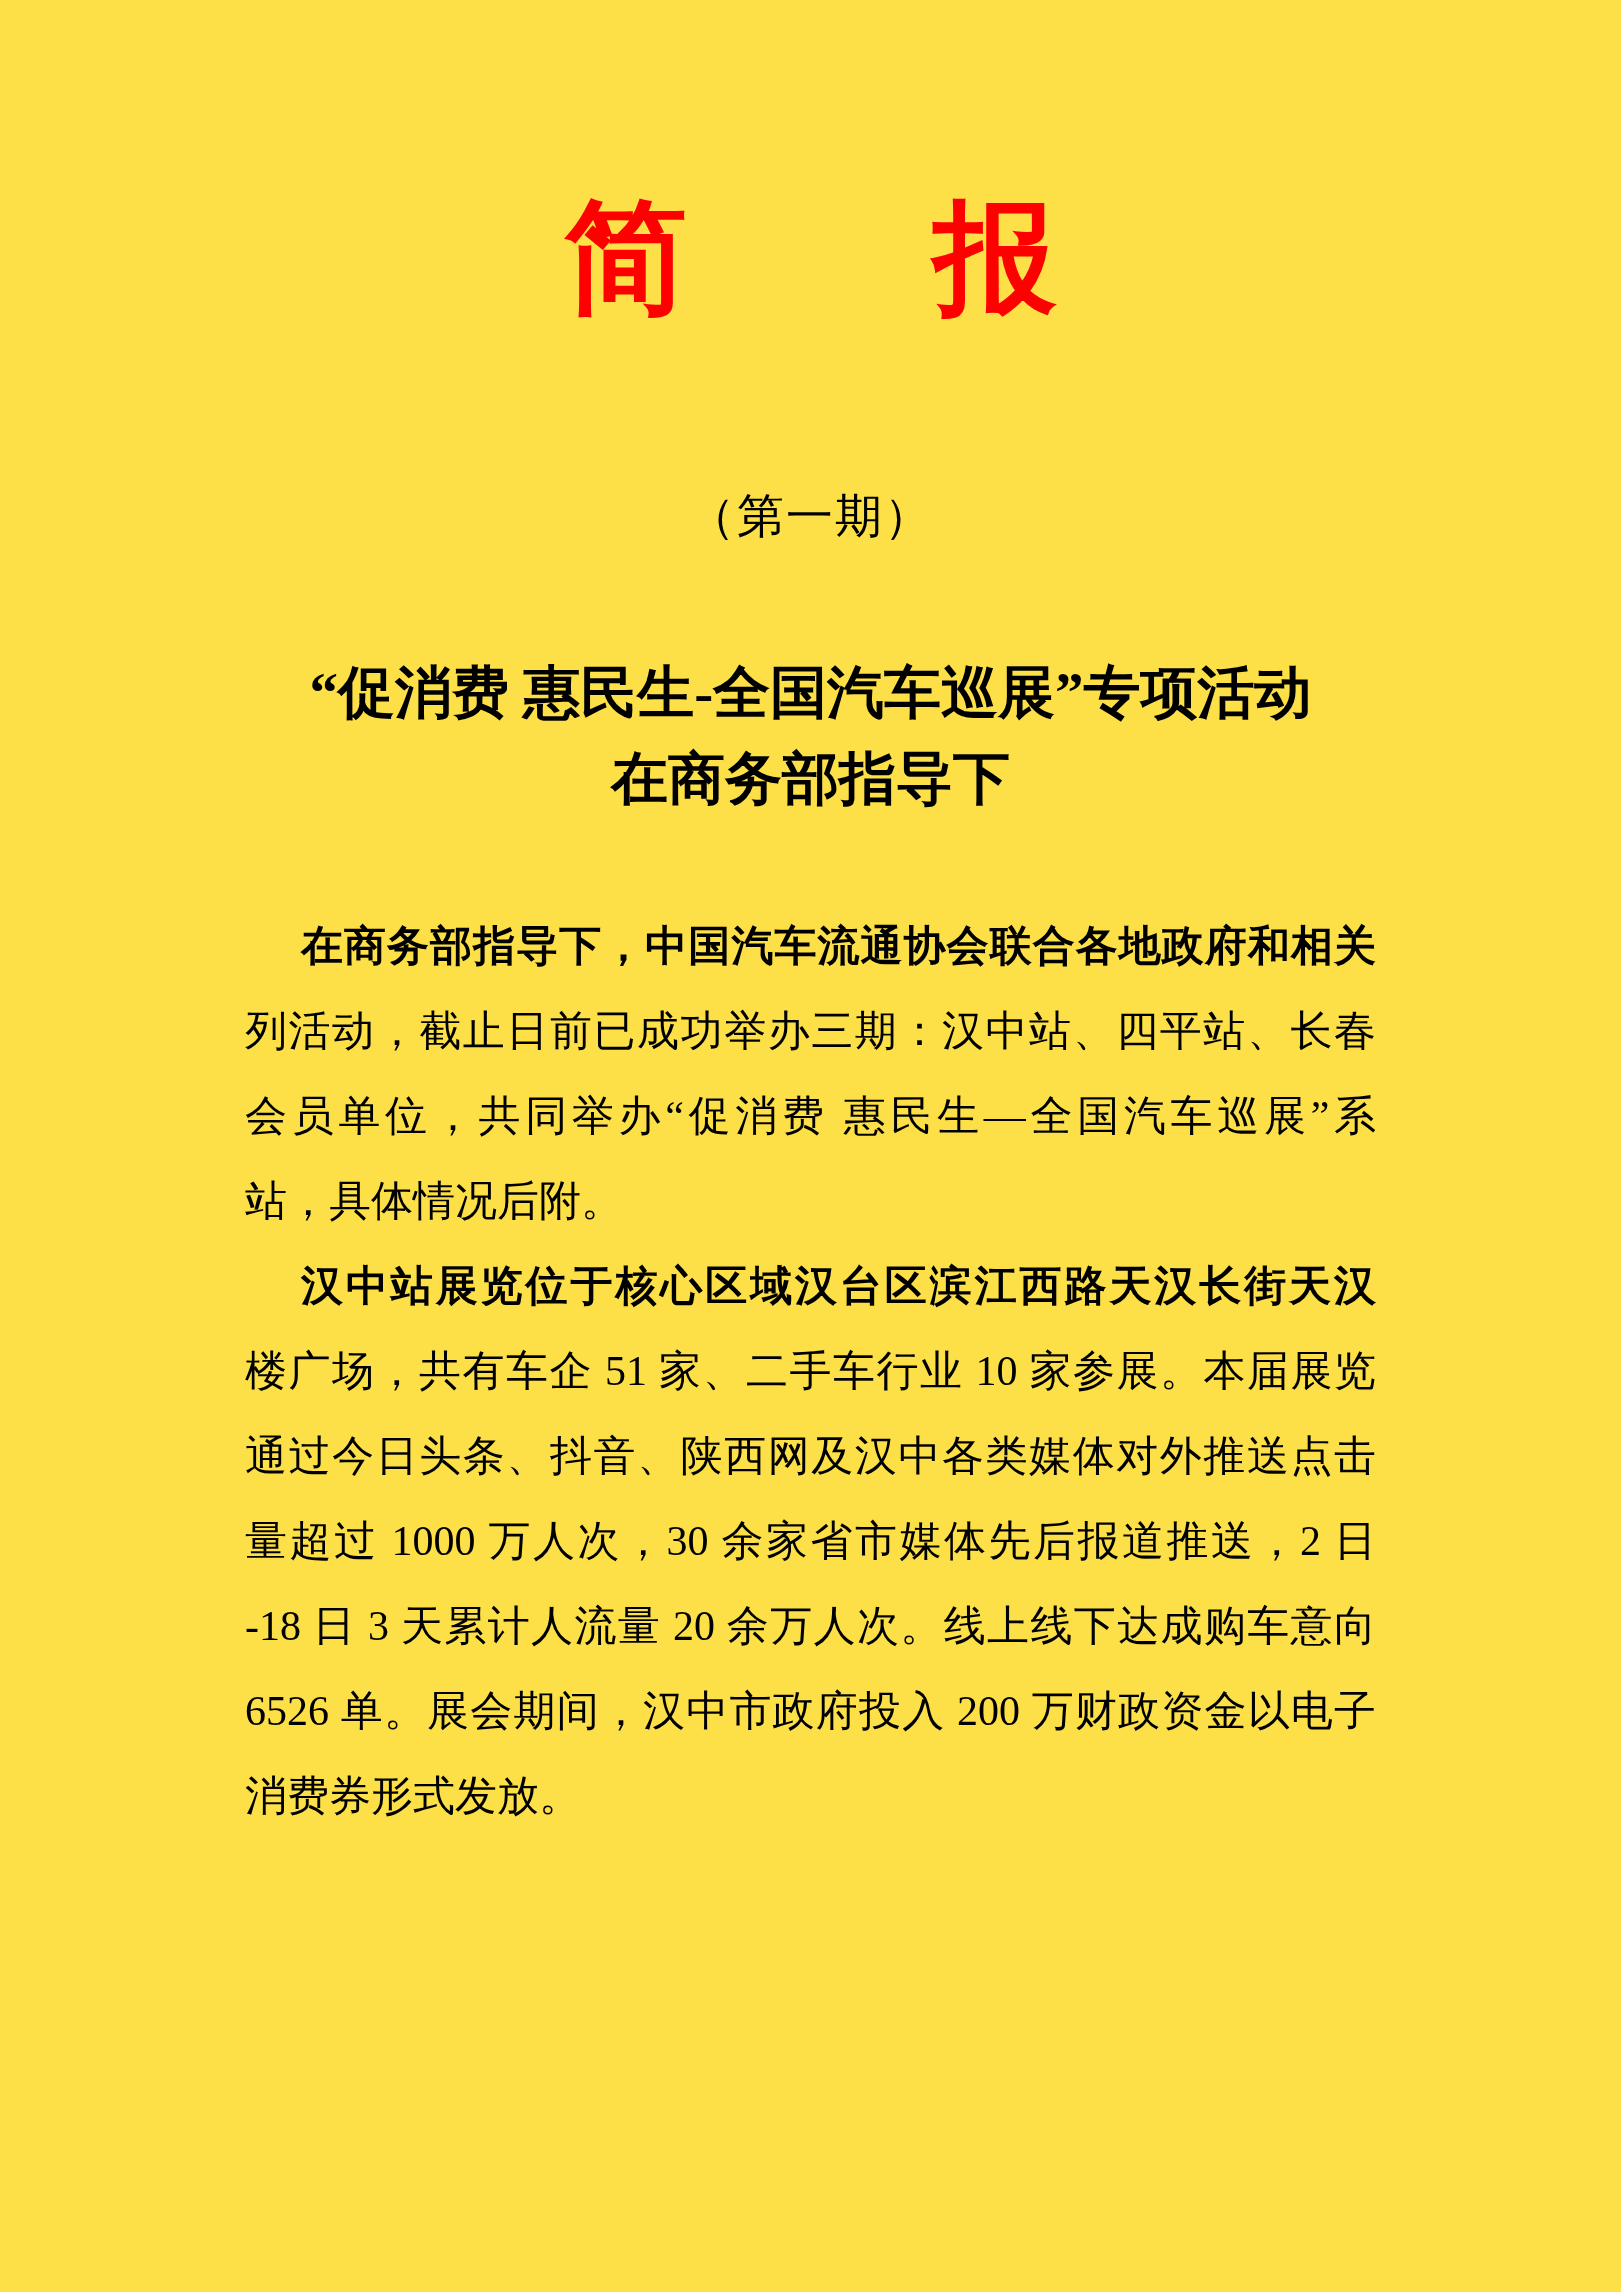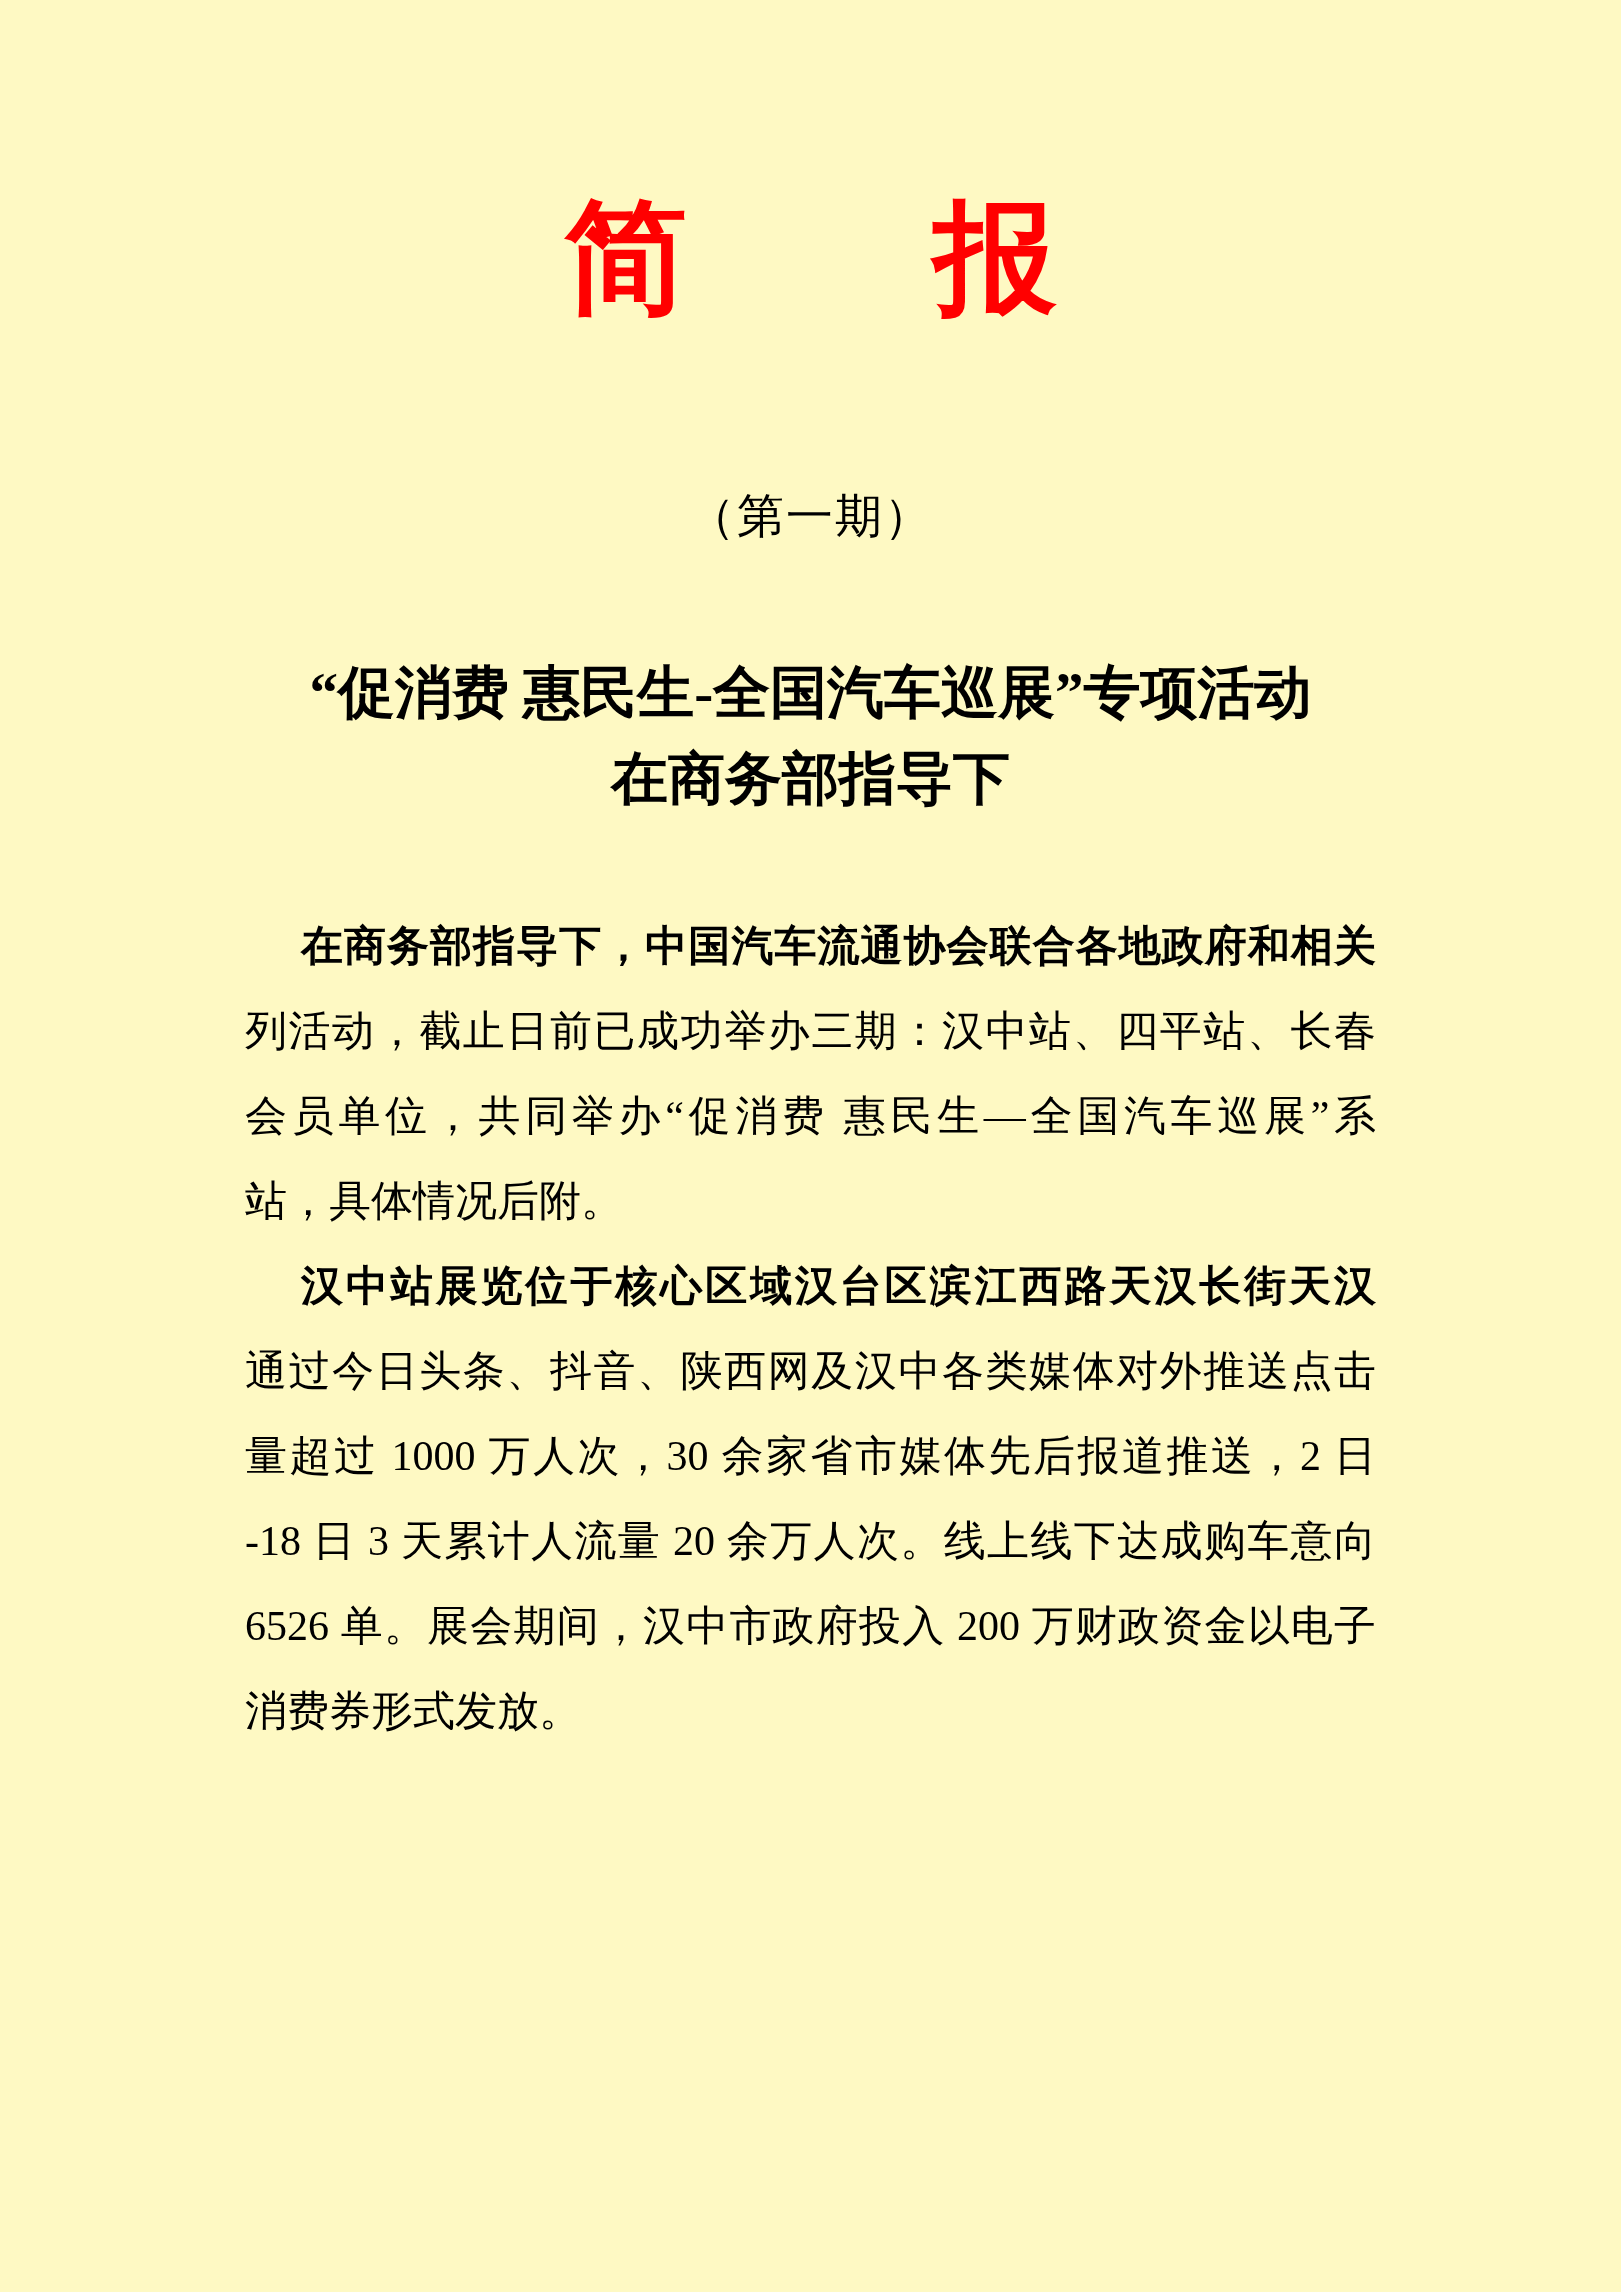--- a/index.html
+++ b/index.html
@@ -9,21 +9,21 @@
     height: 2293px;
     font-family: "Liberation Serif", "DejaVu Serif", serif;
     color: #000000;
     position: relative;
     overflow: hidden;
   }
   .page {
     width: 1621px;
     height: 2293px;
     padding: 188px 245px 12px 245px;
-    background: #fef9c3;
+    background: #fde047;
   }
   .masthead {
     text-align: center;
     font-size: 123px;
     font-weight: bold;
     color: #ff0000;
     line-height: 1.15;
     white-space: pre;
   }
   .issue {
@@ -82,20 +82,21 @@
 
     <p class="para">
       <span class="bl just indent">在商务部指导下，中国汽车流通协会联合各地政府和相关</span>
       <span class="bl just">列活动，截止日前已成功举办三期：汉中站、四平站、长春</span>
       <span class="bl just">会员单位，共同举办“促消费 惠民生—全国汽车巡展”系</span>
       <span class="bl">站，具体情况后附。</span>
     </p>
 
     <p class="para">
       <span class="bl just indent">汉中站展览位于核心区域汉台区滨江西路天汉长街天汉</span>
+      <span class="bl just">楼广场，共有车企 51 家、二手车行业 10 家参展。本届展览</span>
       <span class="bl just">通过今日头条、抖音、陕西网及汉中各类媒体对外推送点击</span>
       <span class="bl just">量超过 1000 万人次，30 余家省市媒体先后报道推送，2 日</span>
       <span class="bl just">-18 日 3 天累计人流量 20 余万人次。线上线下达成购车意向</span>
       <span class="bl just">6526 单。展会期间，汉中市政府投入 200 万财政资金以电子</span>
       <span class="bl">消费券形式发放。</span>
     </p>
 
   </div>
 
 </div>

